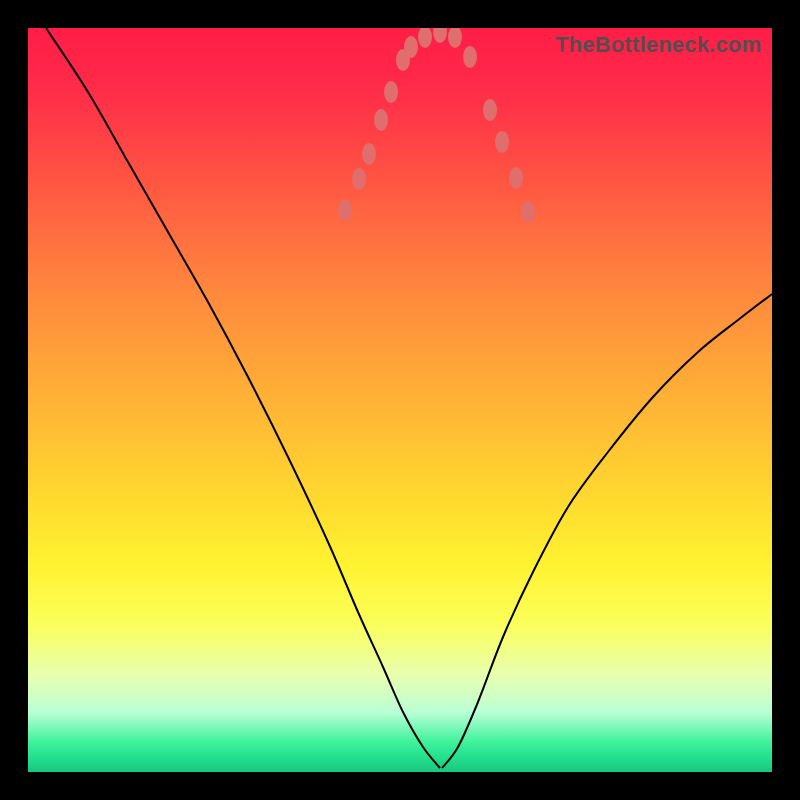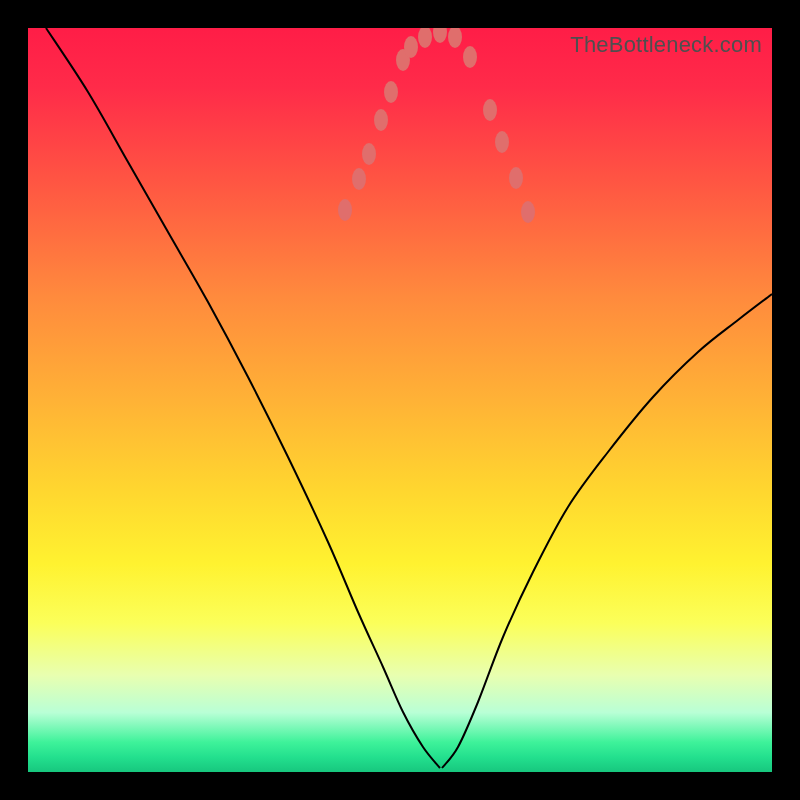--- a/index.html
+++ b/index.html
@@ -33,21 +33,21 @@
       #17c77e 100%
     );
     overflow: hidden;
   }
   .watermark {
     position: absolute;
     top: 4px;
     right: 10px;
     color: #4f4f4f;
     font-size: 22px;
-    font-weight: 400;
+    font-weight: 700;
     letter-spacing: 0.2px;
     user-select: none;
   }
   svg {
     position: absolute;
     left: 0;
     top: 0;
   }
 </style>
 </head>

